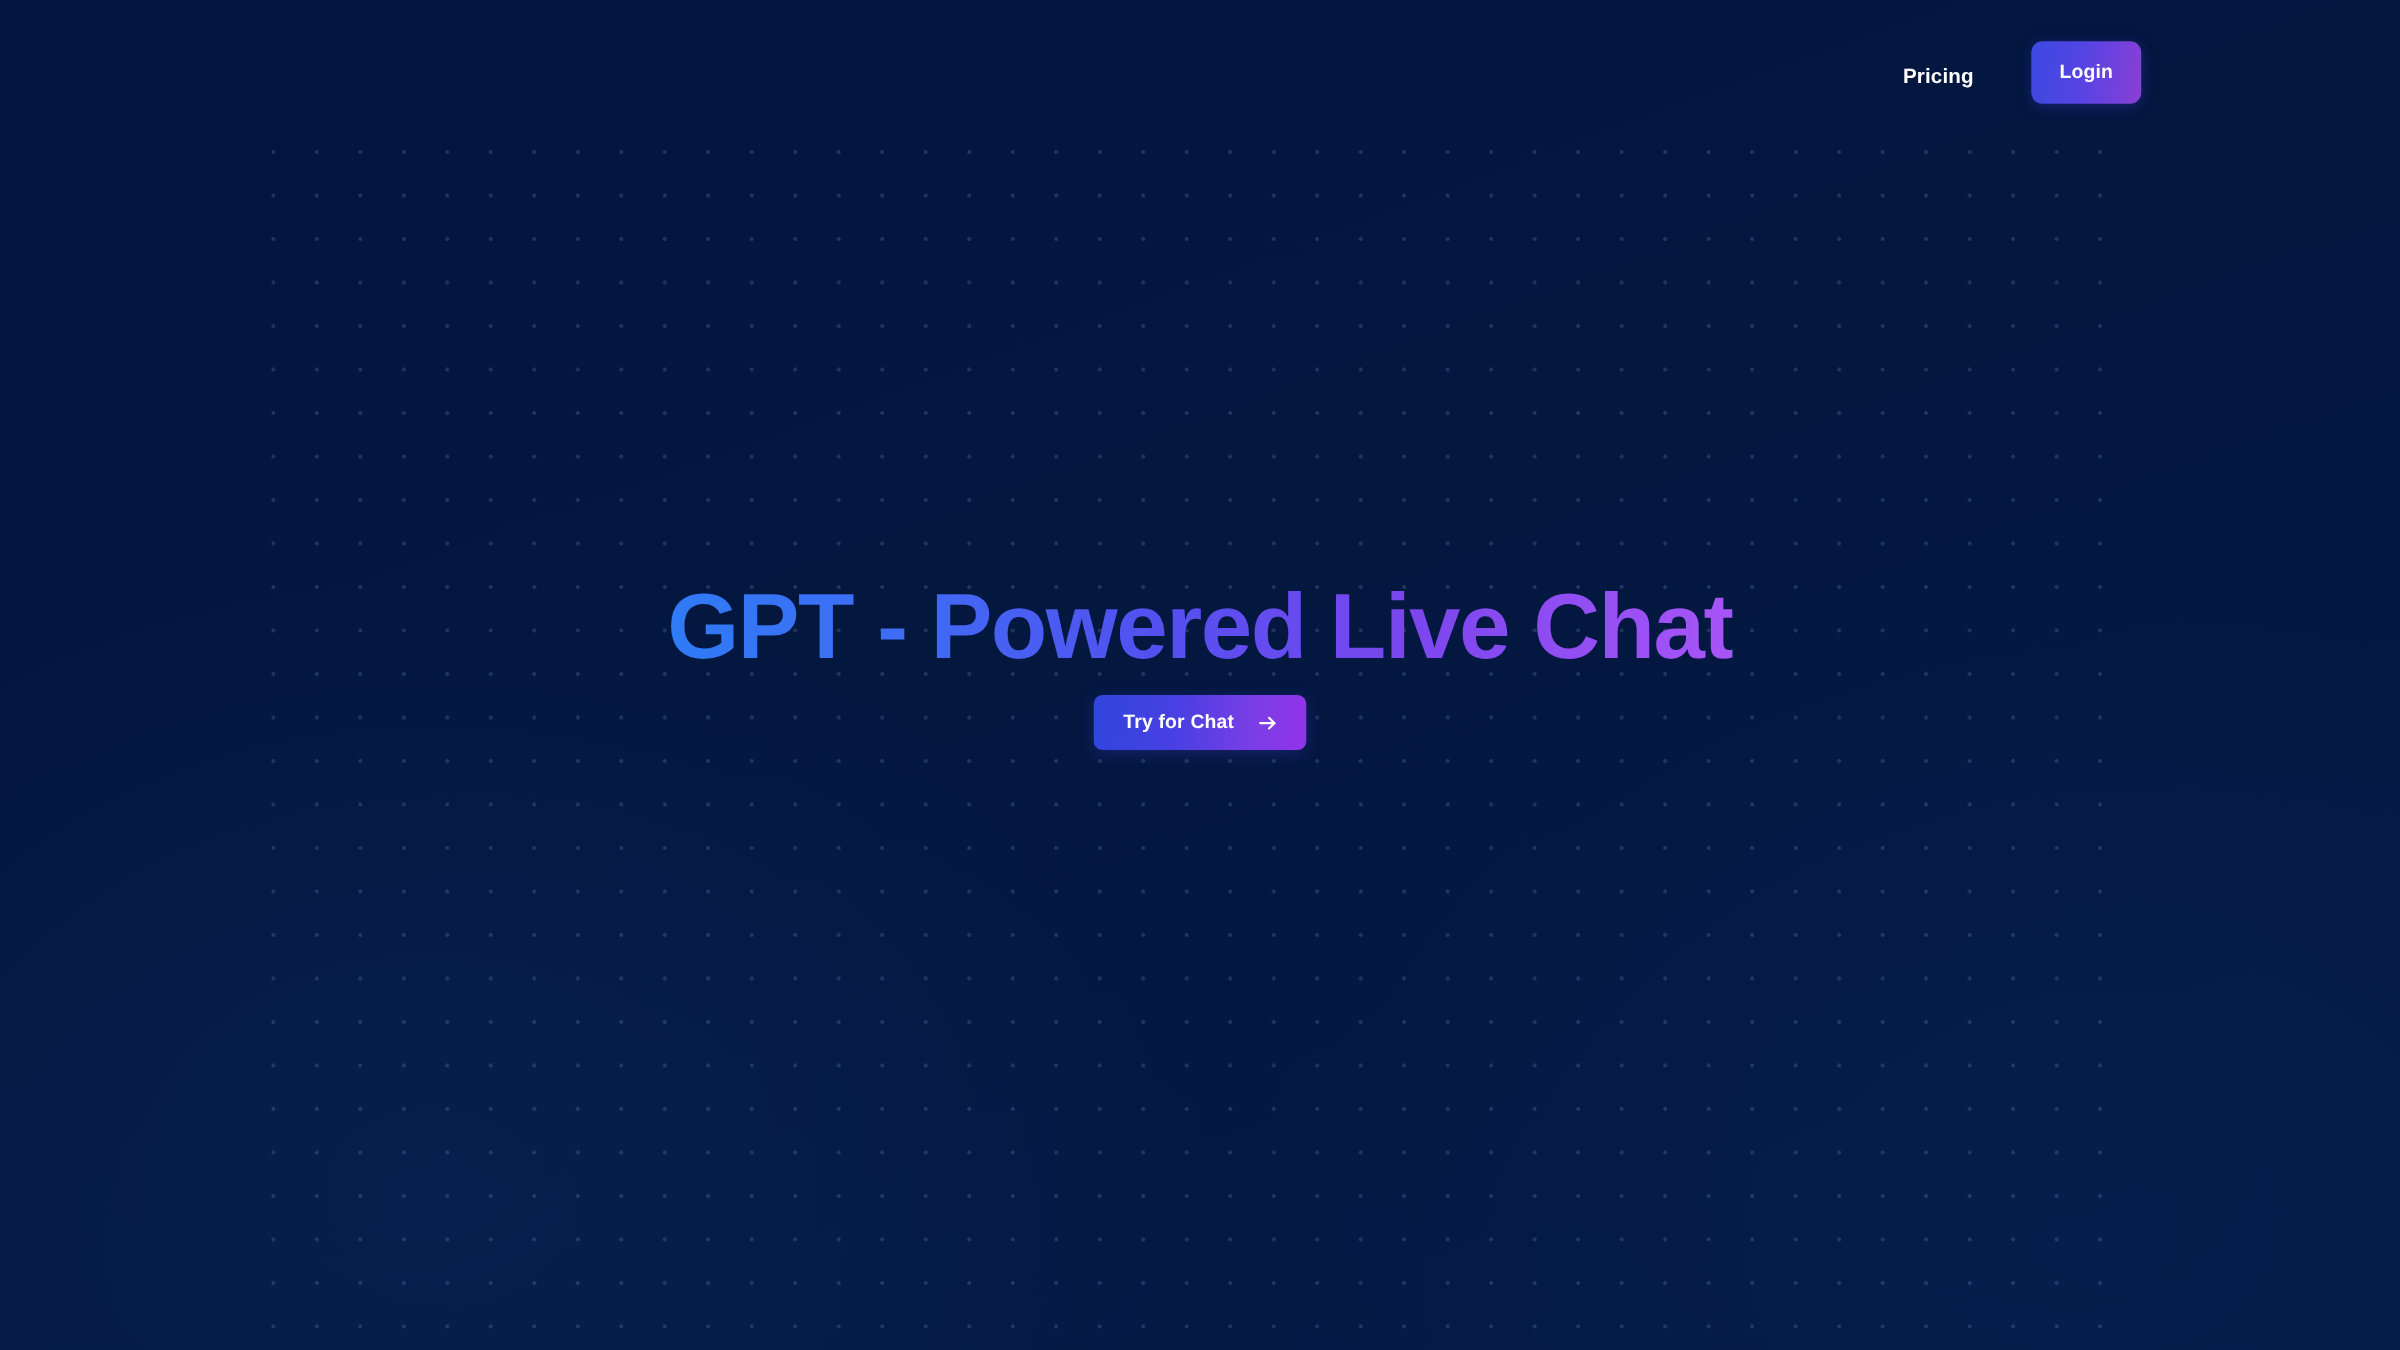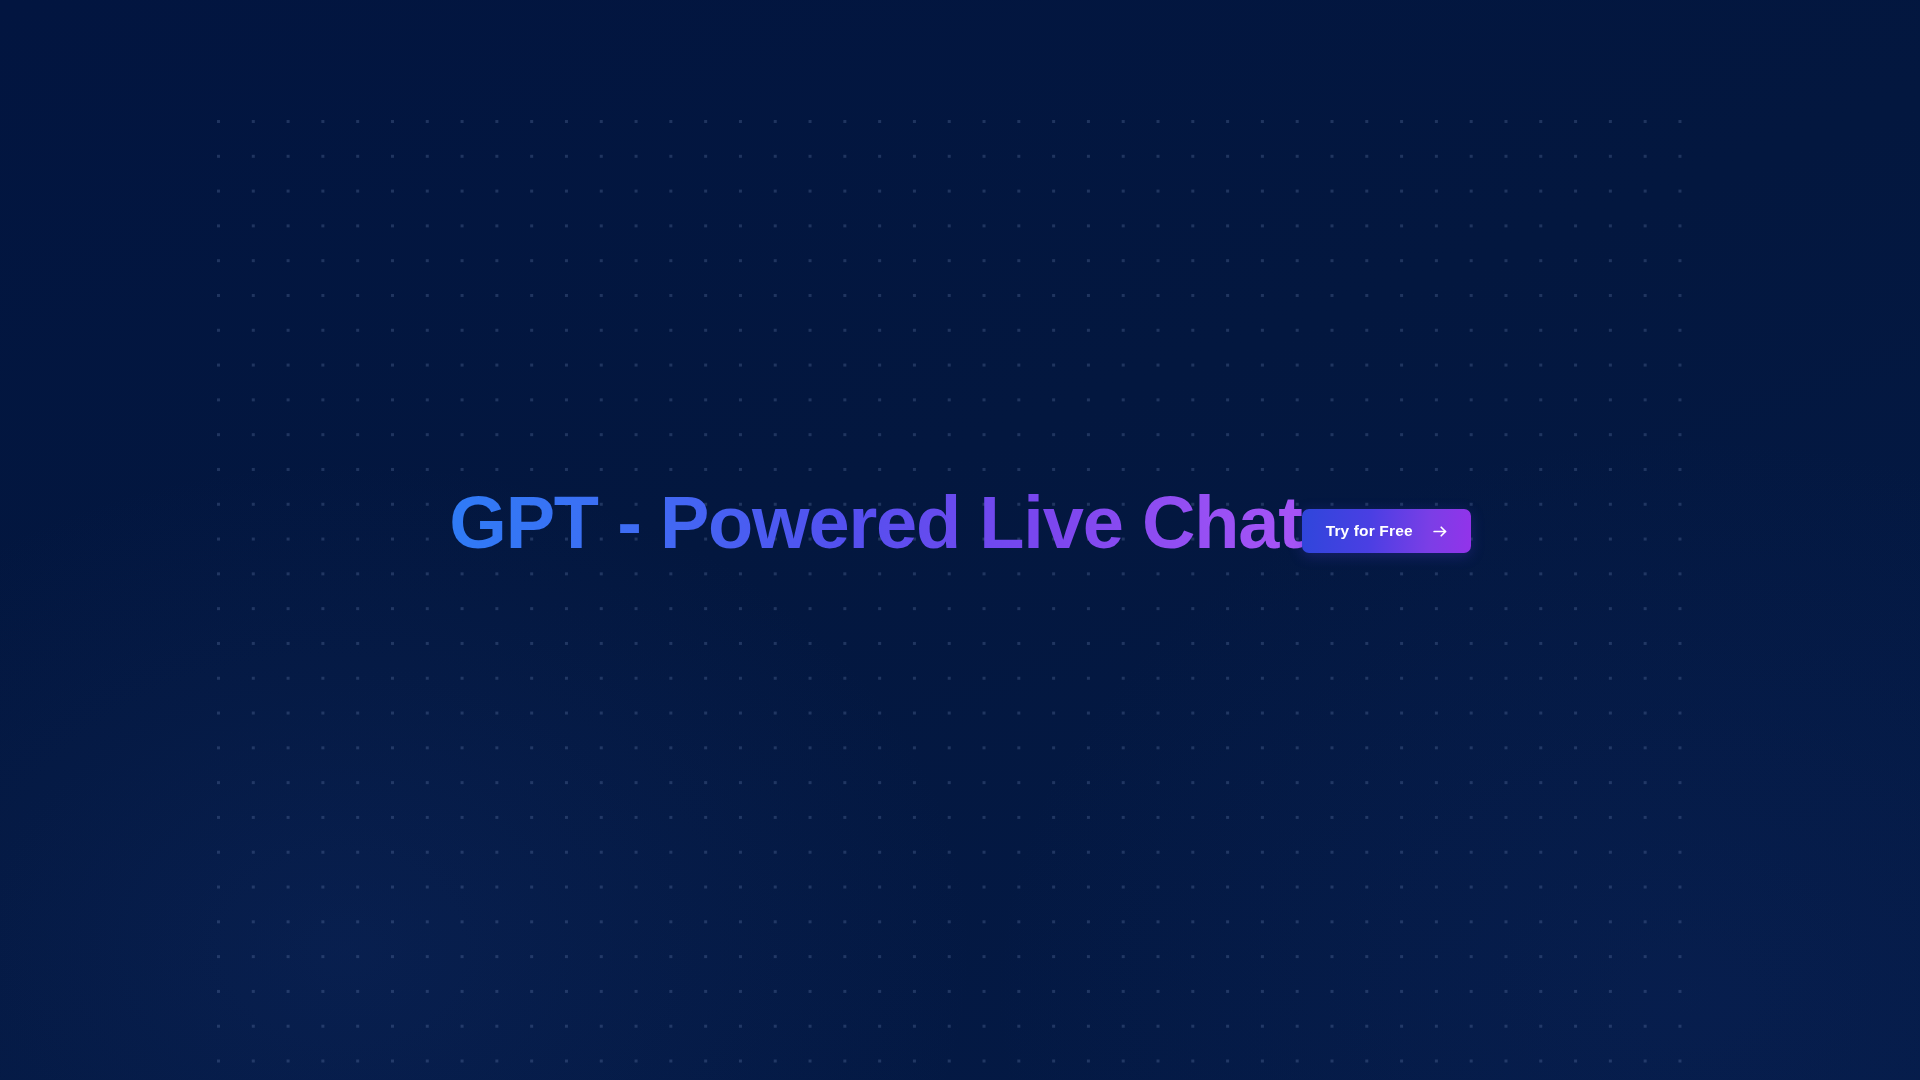--- a/index.html
+++ b/index.html
@@ -88,20 +88,21 @@
   }
 
   
   .hero {
     position: absolute;
     left: 0;
     top: 0;
     width: 1920px;
     height: 1080px;
     display: flex;
+    flex-direction: column;
     align-items: center;
     justify-content: center;
     z-index: 3;
     padding-bottom: 18px;
   }
 
   .hero-title {
     font-size: 74px;
     font-weight: bold;
     letter-spacing: -1.2px;
@@ -150,25 +151,29 @@
     line-height: 0;
   }
 </style>
 </head>
 <body>
 
 <div class="page">
 
   <div class="dot-grid"></div>
 
+  <div class="header">
+    <a class="nav-link">Pricing</a>
+    <button class="login-btn">Login</button>
+  </div>
 
   <div class="hero">
     <h1 class="hero-title">GPT - Powered Live Chat</h1>
     <button class="cta-btn">
-      <span>Try for Free</span>
+      <span>Try for Chat</span>
       <span class="cta-arrow">
         <svg width="17" height="17" viewBox="0 0 24 24" fill="none" stroke="#ffffff" stroke-width="2.4" stroke-linecap="round" stroke-linejoin="round">
           <line x1="3" y1="12" x2="19" y2="12"></line>
           <polyline points="13 6 19 12 13 18"></polyline>
         </svg>
       </span>
     </button>
   </div>
 
 </div>

